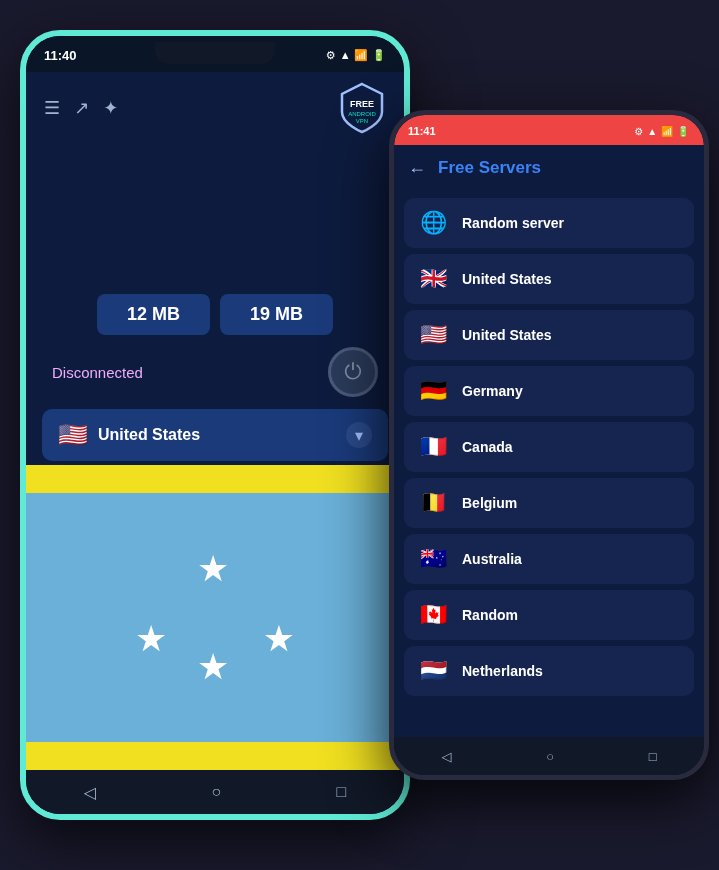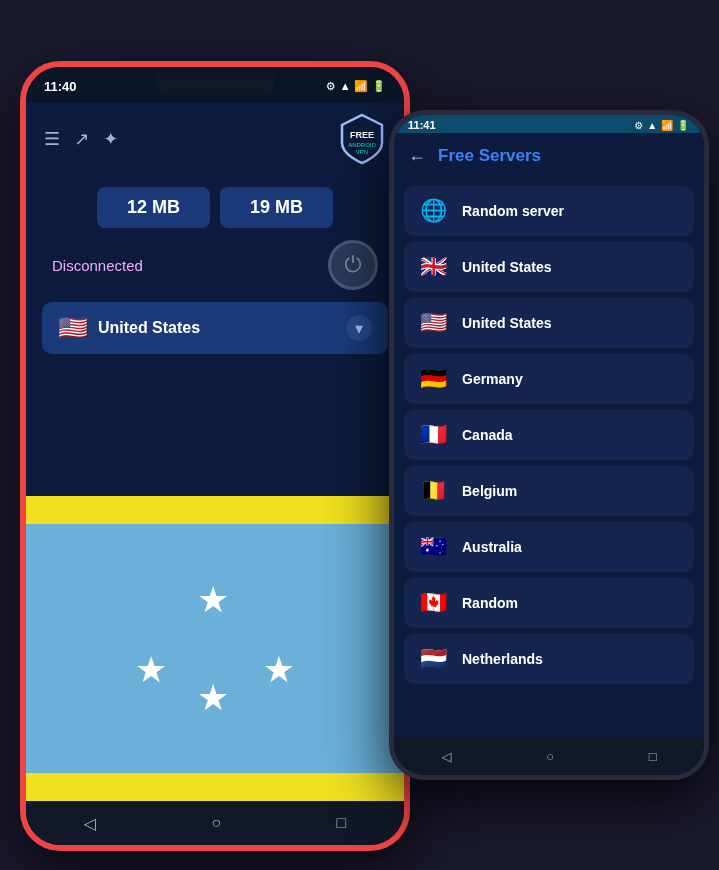--- a/index.html
+++ b/index.html
@@ -22,24 +22,23 @@
 
     
     .phone1 {
       position: absolute;
       left: 20px;
       top: 30px;
       width: 390px;
       height: 790px;
       background: #111827;
       border-radius: 40px;
-      border: 6px solid #ef4444;
+      border: 6px solid #5eead4;
       box-shadow: 0 20px 60px rgba(0,0,0,0.7);
       overflow: hidden;
-      margin-top: 31px;
     }
 
     .phone1-inner {
       width: 100%;
       height: 100%;
       background: #0d1b3e;
       border-radius: 34px;
       overflow: hidden;
       display: flex;
       flex-direction: column;
@@ -113,20 +112,21 @@
       height: 52px;
     }
 
     .app-content {
       flex: 1;
       display: flex;
       flex-direction: column;
       align-items: center;
       padding: 12px 16px 0;
       gap: 12px;
+      justify-content: flex-end;
     }
 
     .stats-row {
       display: flex;
       gap: 10px;
       width: 100%;
       justify-content: center;
     }
 
     .stat-btn {
@@ -281,26 +281,26 @@
       width: 100%;
       height: 100%;
       background: #0d1b3e;
       border-radius: 31px;
       overflow: hidden;
       display: flex;
       flex-direction: column;
     }
 
     .status-bar2 {
-      background: #0c4a6e;
+      background: #ef4444;
       display: flex;
       align-items: center;
       justify-content: space-between;
       padding: 7px 14px 5px 14px;
-      height: 18px;
+      height: 30px;
       flex-shrink: 0;
     }
 
     .status-time2 {
       color: white;
       font-size: 11px;
       font-weight: bold;
     }
 
     .server-header {

